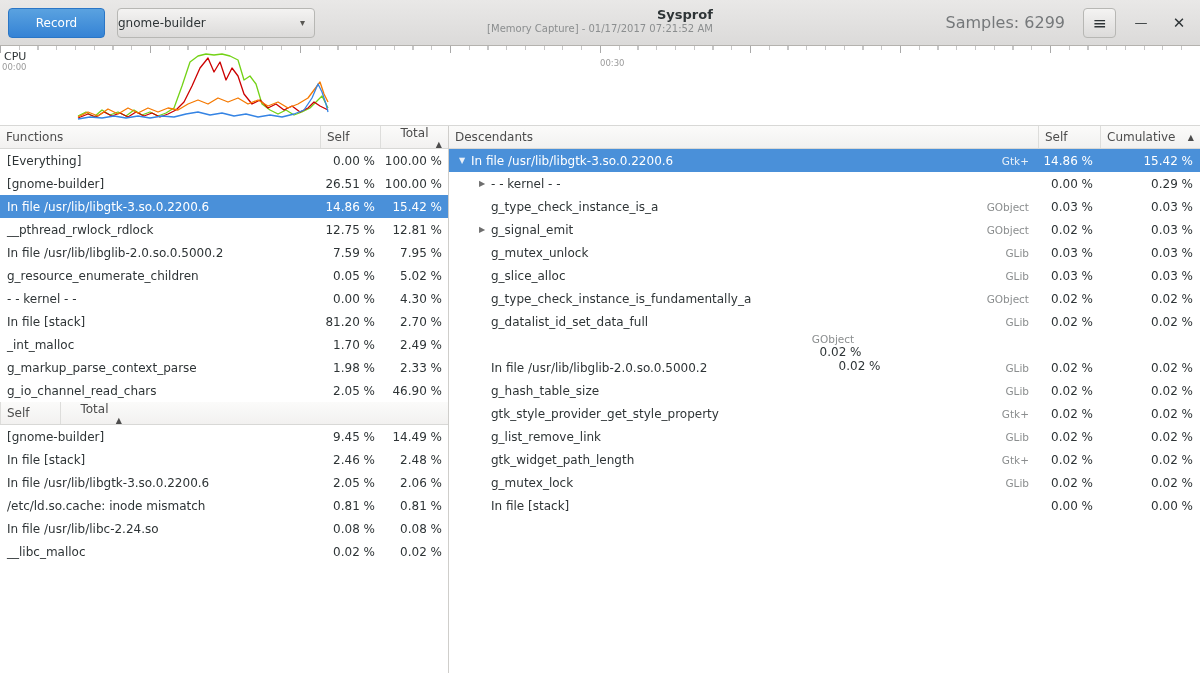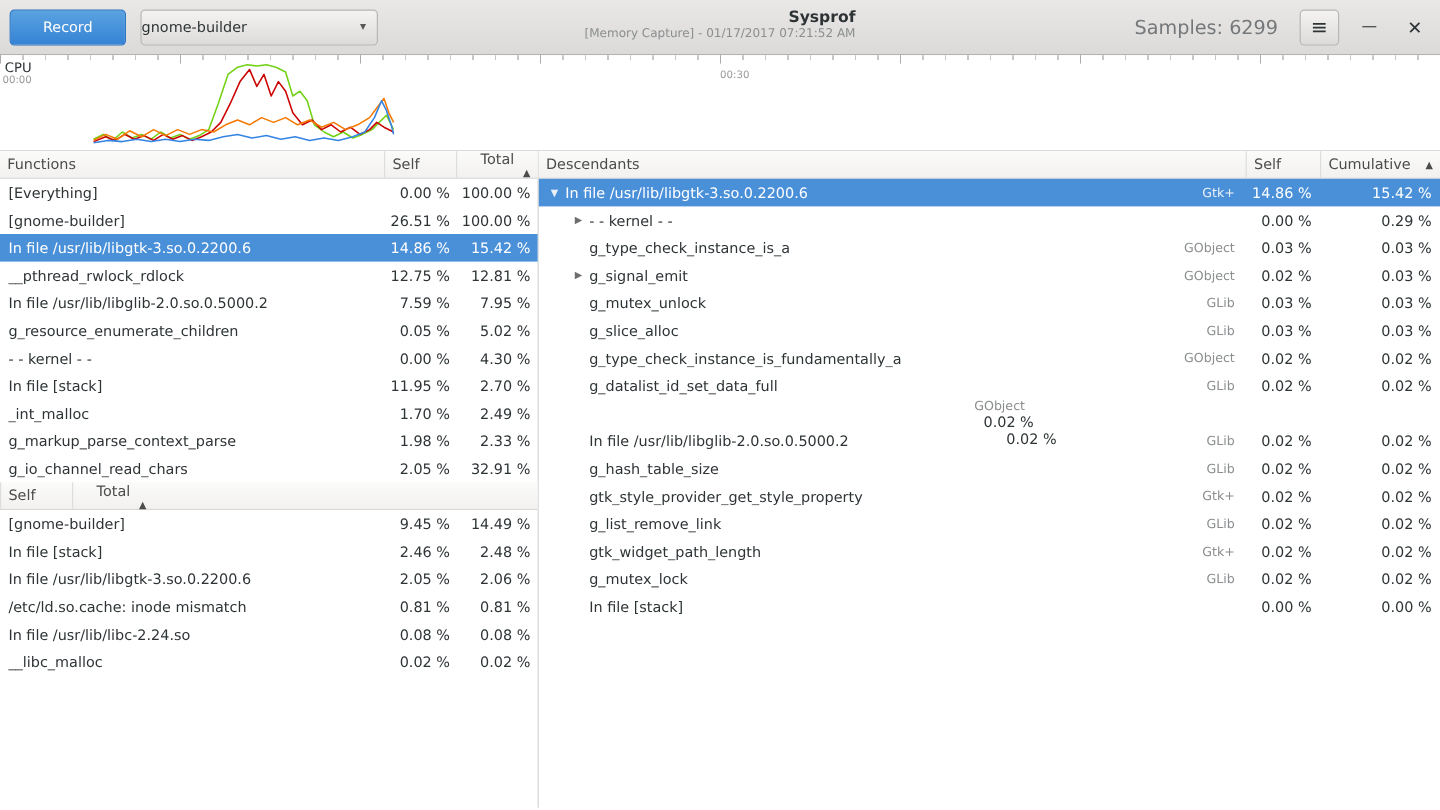--- a/index.html
+++ b/index.html
@@ -146,37 +146,37 @@
           <span class="num fn-self">0.05 %</span>
           <span class="num fn-total">5.02 %</span>
         </div>
         <div class="trow">
           <span class="name">- - kernel - -</span>
           <span class="num fn-self">0.00 %</span>
           <span class="num fn-total">4.30 %</span>
         </div>
         <div class="trow">
           <span class="name">In file [stack]</span>
-          <span class="num fn-self">11.95 %</span>
+          <span class="num fn-self">81.20 %</span>
           <span class="num fn-total">2.70 %</span>
         </div>
         <div class="trow">
           <span class="name">_int_malloc</span>
           <span class="num fn-self">1.70 %</span>
           <span class="num fn-total">2.49 %</span>
         </div>
         <div class="trow">
           <span class="name">g_markup_parse_context_parse</span>
           <span class="num fn-self">1.98 %</span>
           <span class="num fn-total">2.33 %</span>
         </div>
         <div class="trow">
           <span class="name">g_io_channel_read_chars</span>
           <span class="num fn-self">2.05 %</span>
-          <span class="num fn-total">32.91 %</span>
+          <span class="num fn-total">46.90 %</span>
         </div>
       </div>
 
     <div class="thead">
       <span class="hcell hself">Self</span>
       <span class="hcell htotal">
         <span>Total</span>
         <span class="sort-arrow">▲</span>
       </span>
     </div>

